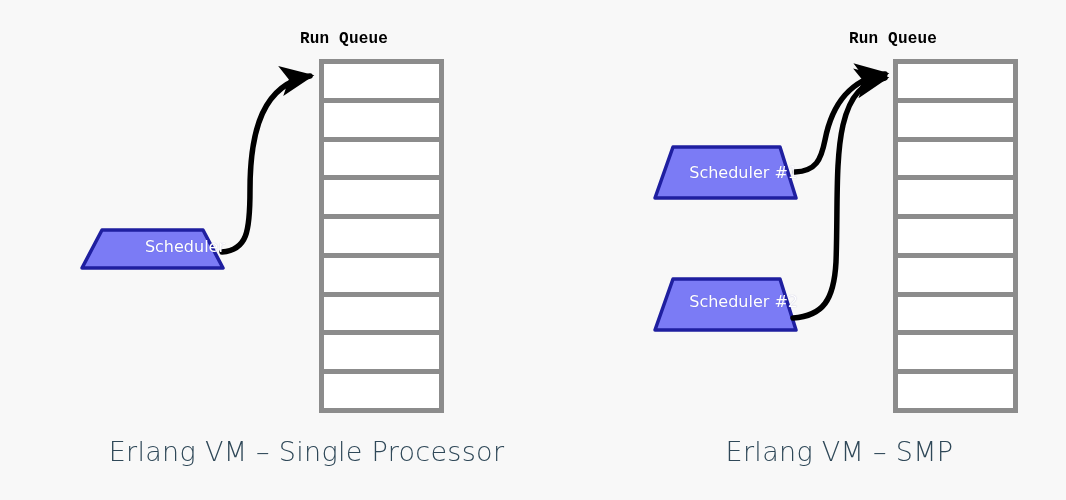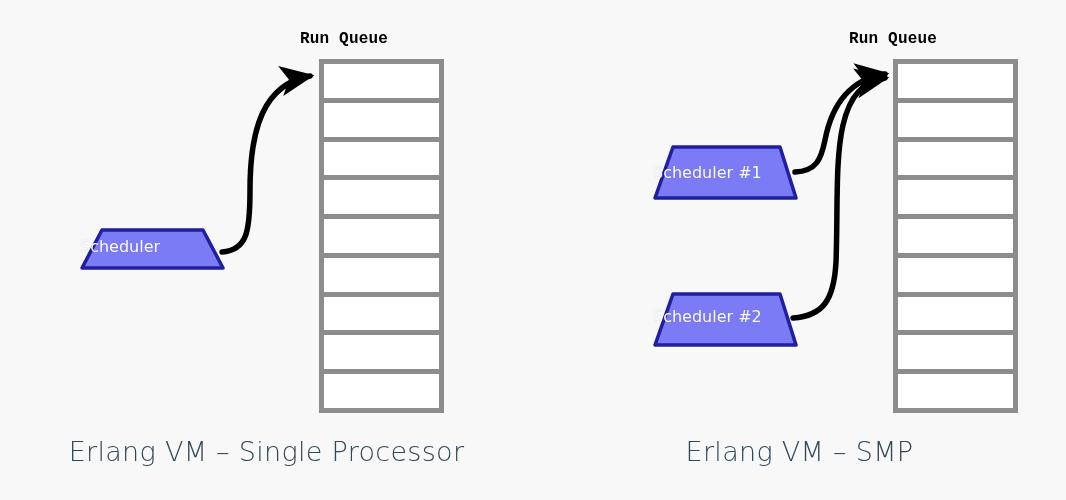--- a/index.html
+++ b/index.html
@@ -53,21 +53,21 @@
     letter-spacing: 0.2px;
     white-space: nowrap;
     text-align: center;
   }
 
   
   .scheduler {
     position: absolute;
     display: flex;
     align-items: center;
-    justify-content: flex-start;
+    justify-content: flex-end;
   }
   .scheduler svg {
     position: absolute;
     left: 0;
     top: 0;
     overflow: visible;
   }
   .scheduler-label {
     position: relative;
     z-index: 2;
@@ -95,20 +95,21 @@
     position: absolute;
     width: 533px;
     left: 0;
     text-align: center;
     color: #2f4858;
     font-family: "DejaVu Sans", sans-serif;
     font-size: 27px;
     font-weight: 300;
     letter-spacing: 0.3px;
     white-space: nowrap;
+    padding-left: 40px;
   }
 </style>
 </head>
 <body>
 
 <div id="stage">
 
   <div class="panel" id="panel-single">
 
     <div class="queue-label" style="left:259px; top:30px; width:170px;">Run Queue</div>
@@ -160,21 +161,21 @@
       <div class="queue-cell"></div>
     </div>
 
     <div class="scheduler" style="left:120px; top:145px; width:145px; height:55px;">
       <svg width="145" height="55" viewBox="0 0 145 55">
         <polygon points="20,2 127,2 143,53 2,53" fill="#7b7bf5" stroke="#1f1fa0" stroke-width="3.5" stroke-linejoin="round"></polygon>
       </svg>
       <span class="scheduler-label">Scheduler #1</span>
     </div>
 
-    <div class="scheduler" style="left:120px; top:292px; width:145px; height:49px;">
+    <div class="scheduler" style="left:120px; top:277px; width:145px; height:49px;">
       <svg width="145" height="55" viewBox="0 0 145 55">
         <polygon points="20,2 127,2 143,53 2,53" fill="#7b7bf5" stroke="#1f1fa0" stroke-width="3.5" stroke-linejoin="round"></polygon>
       </svg>
       <span class="scheduler-label">Scheduler #2</span>
     </div>
 
     <svg class="arrow-layer">
       <defs>
         <marker id="ah-r1" markerWidth="7" markerHeight="7" refX="5.4" refY="3.1" orient="auto" markerUnits="strokeWidth">
           <path d="M0,0.35 L6.2,3.1 L0,5.85 L1.5,3.1 Z" fill="#000000"></path>

